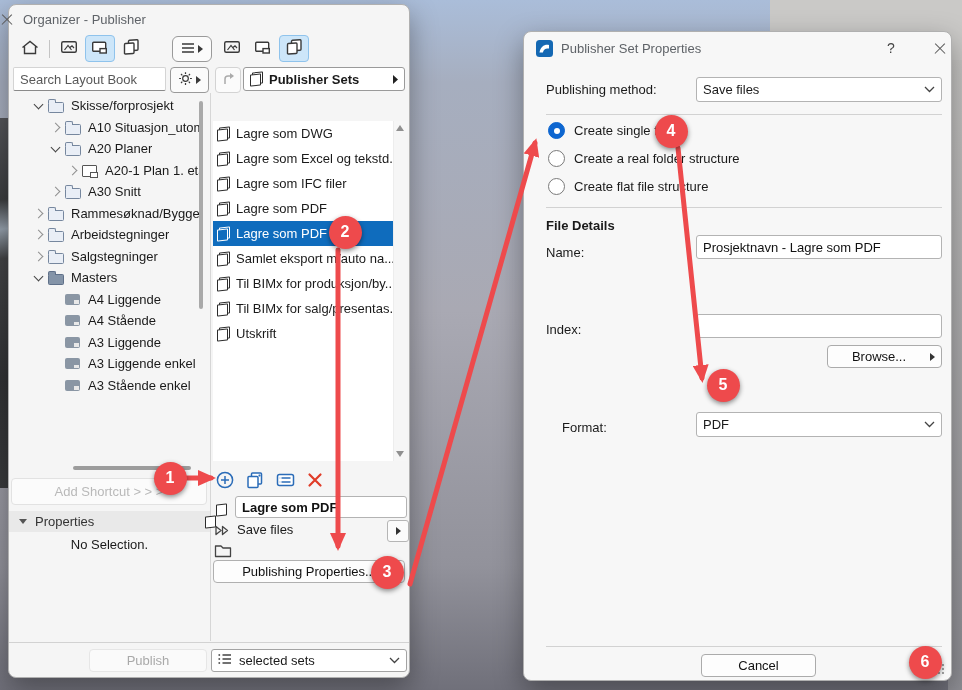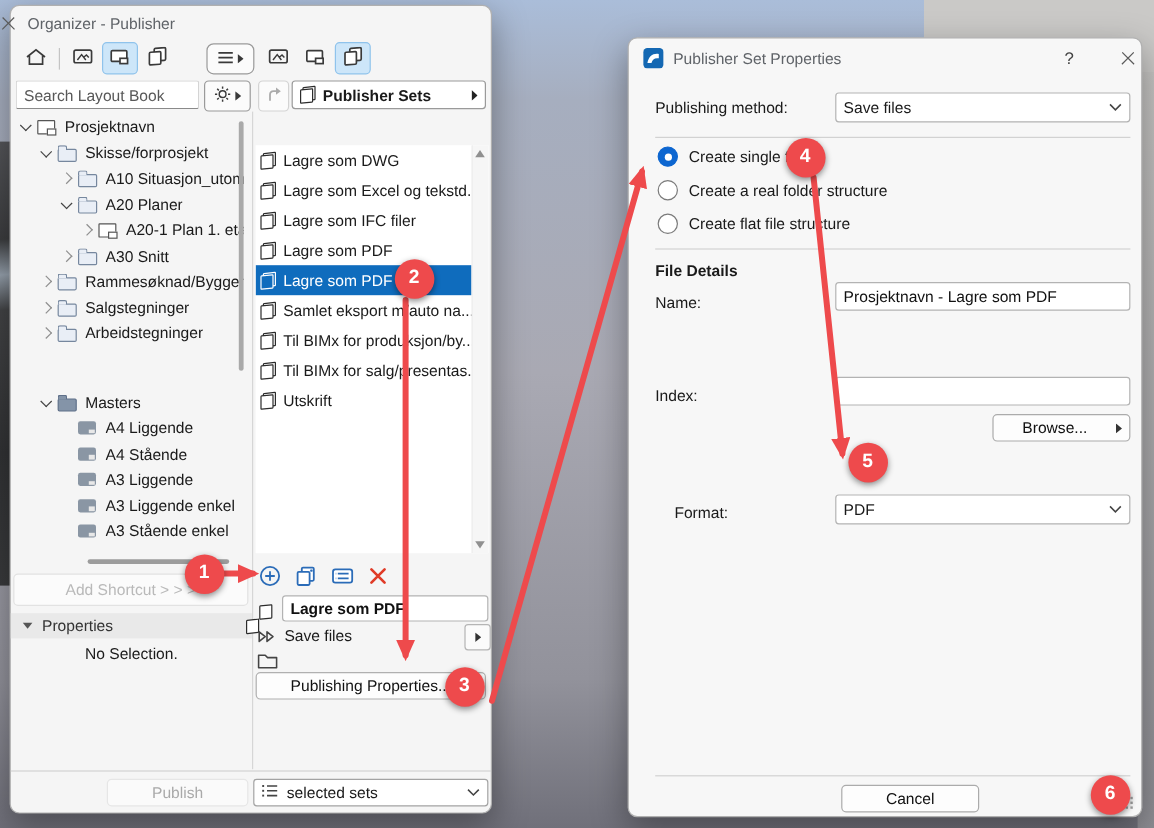--- a/index.html
+++ b/index.html
@@ -216,27 +216,20 @@
         <svg width="5" height="9" viewBox="0 0 5 9">
           <path d="M0 0 L5 4.5 L0 9 Z" fill="#222"></path>
         </svg>
       </span>
   </div>
 
   
 
   
   <div id="layout-tree" class="abs">
-      <div class="trow" style="padding-left: 2px;">
-        <span class="chev open">
-          <i></i>
-        </span>
-        <span class="ti layout"></span>
-        <span class="tlabel">Prosjektnavn</span>
-      </div>
       <div class="trow" style="padding-left: 19px;">
         <span class="chev open">
           <i></i>
         </span>
         <span class="ti folder"></span>
         <span class="tlabel">Skisse/forprosjekt</span>
       </div>
       <div class="trow" style="padding-left: 36px;">
         <span class="chev closed">
           <i></i>
@@ -270,30 +263,30 @@
           <i></i>
         </span>
         <span class="ti folder"></span>
         <span class="tlabel">Rammesøknad/Byggemel</span>
       </div>
       <div class="trow" style="padding-left: 19px;">
         <span class="chev closed">
           <i></i>
         </span>
         <span class="ti folder"></span>
-        <span class="tlabel">Salgstegninger</span>
+        <span class="tlabel">Arbeidstegninger</span>
       </div>
       <div class="trow" style="padding-left: 19px;">
         <span class="chev closed">
           <i></i>
         </span>
         <span class="ti folder"></span>
-        <span class="tlabel">Arbeidstegninger</span>
-      </div>
-      <div class="trow" style="padding-left: 19px; margin-top: 36px;">
+        <span class="tlabel">Salgstegninger</span>
+      </div>
+      <div class="trow" style="padding-left: 19px;">
         <span class="chev open">
           <i></i>
         </span>
         <span class="ti folder-dark"></span>
         <span class="tlabel">Masters</span>
       </div>
       <div class="trow" style="padding-left: 36px;">
         <span class="chev none"></span>
         <span class="ti master"></span>
         <span class="tlabel">A4 Liggende</span>

